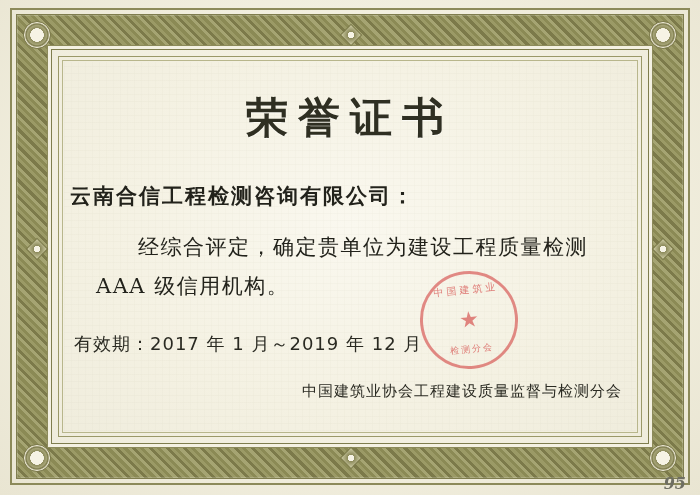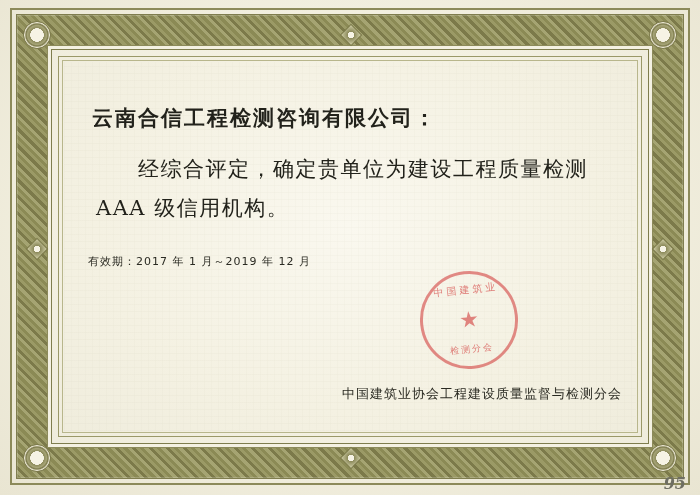--- a/index.html
+++ b/index.html
@@ -146,21 +146,20 @@
     font-size: 42px;
     font-weight: 700;
     letter-spacing: 10px;
     color: #2f2f22;
     margin-top: 22px;
     text-shadow: 0 1px 0 rgba(255,255,255,.55);
   }
 
   .recipient {
     margin-top: 36px;
-    margin-left: 22px;
     font-family: "DejaVu Serif", "Liberation Serif", serif;
     font-size: 21px;
     font-weight: 700;
     letter-spacing: 2px;
     color: #22221b;
   }
 
   .body-text {
     margin-top: 18px;
     margin-left: 26px;
@@ -168,34 +167,34 @@
     font-family: "DejaVu Serif", "Liberation Serif", serif;
     font-size: 21px;
     line-height: 1.85;
     letter-spacing: 1.5px;
     color: #22221b;
     text-indent: 2em;
   }
 
   .validity {
     margin-top: 26px;
-    margin-left: 18px;
+    margin-left: 4px;
     font-family: "DejaVu Sans", sans-serif;
-    font-size: 11px;
+    font-size: 18px;
     letter-spacing: 1px;
     color: #2a2a22;
   }
 
   .signoff {
     position: absolute;
     right: 8px;
     bottom: 18px;
     text-align: right;
-    font-family: Liberation Sans, sans-serif;
-    font-size: 13px;
+    font-family: Liberation Mono, monospace;
+    font-size: 15px;
     line-height: 1.9;
     letter-spacing: 1px;
     color: #2a2a22;
   }
 
   
   .seal {
     position: absolute;
     right: 112px;
     bottom: 56px;
@@ -266,20 +265,21 @@
   <div class="rosette bl"></div>
   <div class="rosette br"></div>
 
   <div class="diamond left"></div>
   <div class="diamond right"></div>
   <div class="diamond top"></div>
   <div class="diamond bottom"></div>
 
   <div class="content">
 
+    <div class="title">荣誉证书</div>
 
     <div class="recipient">云南合信工程检测咨询有限公司：</div>
 
     <div class="body-text">经综合评定，确定贵单位为建设工程质量检测 AAA 级信用机构。</div>
 
     <div class="validity">
       <span>有效期：</span><span>2017 年 1 月～2019 年 12 月</span>
     </div>
 
     <div class="signoff">

